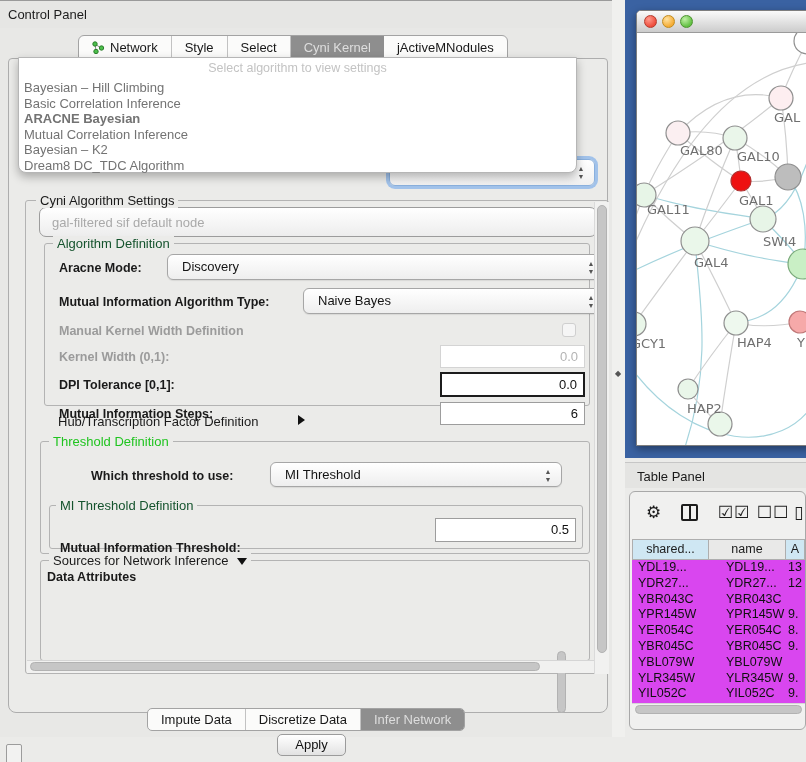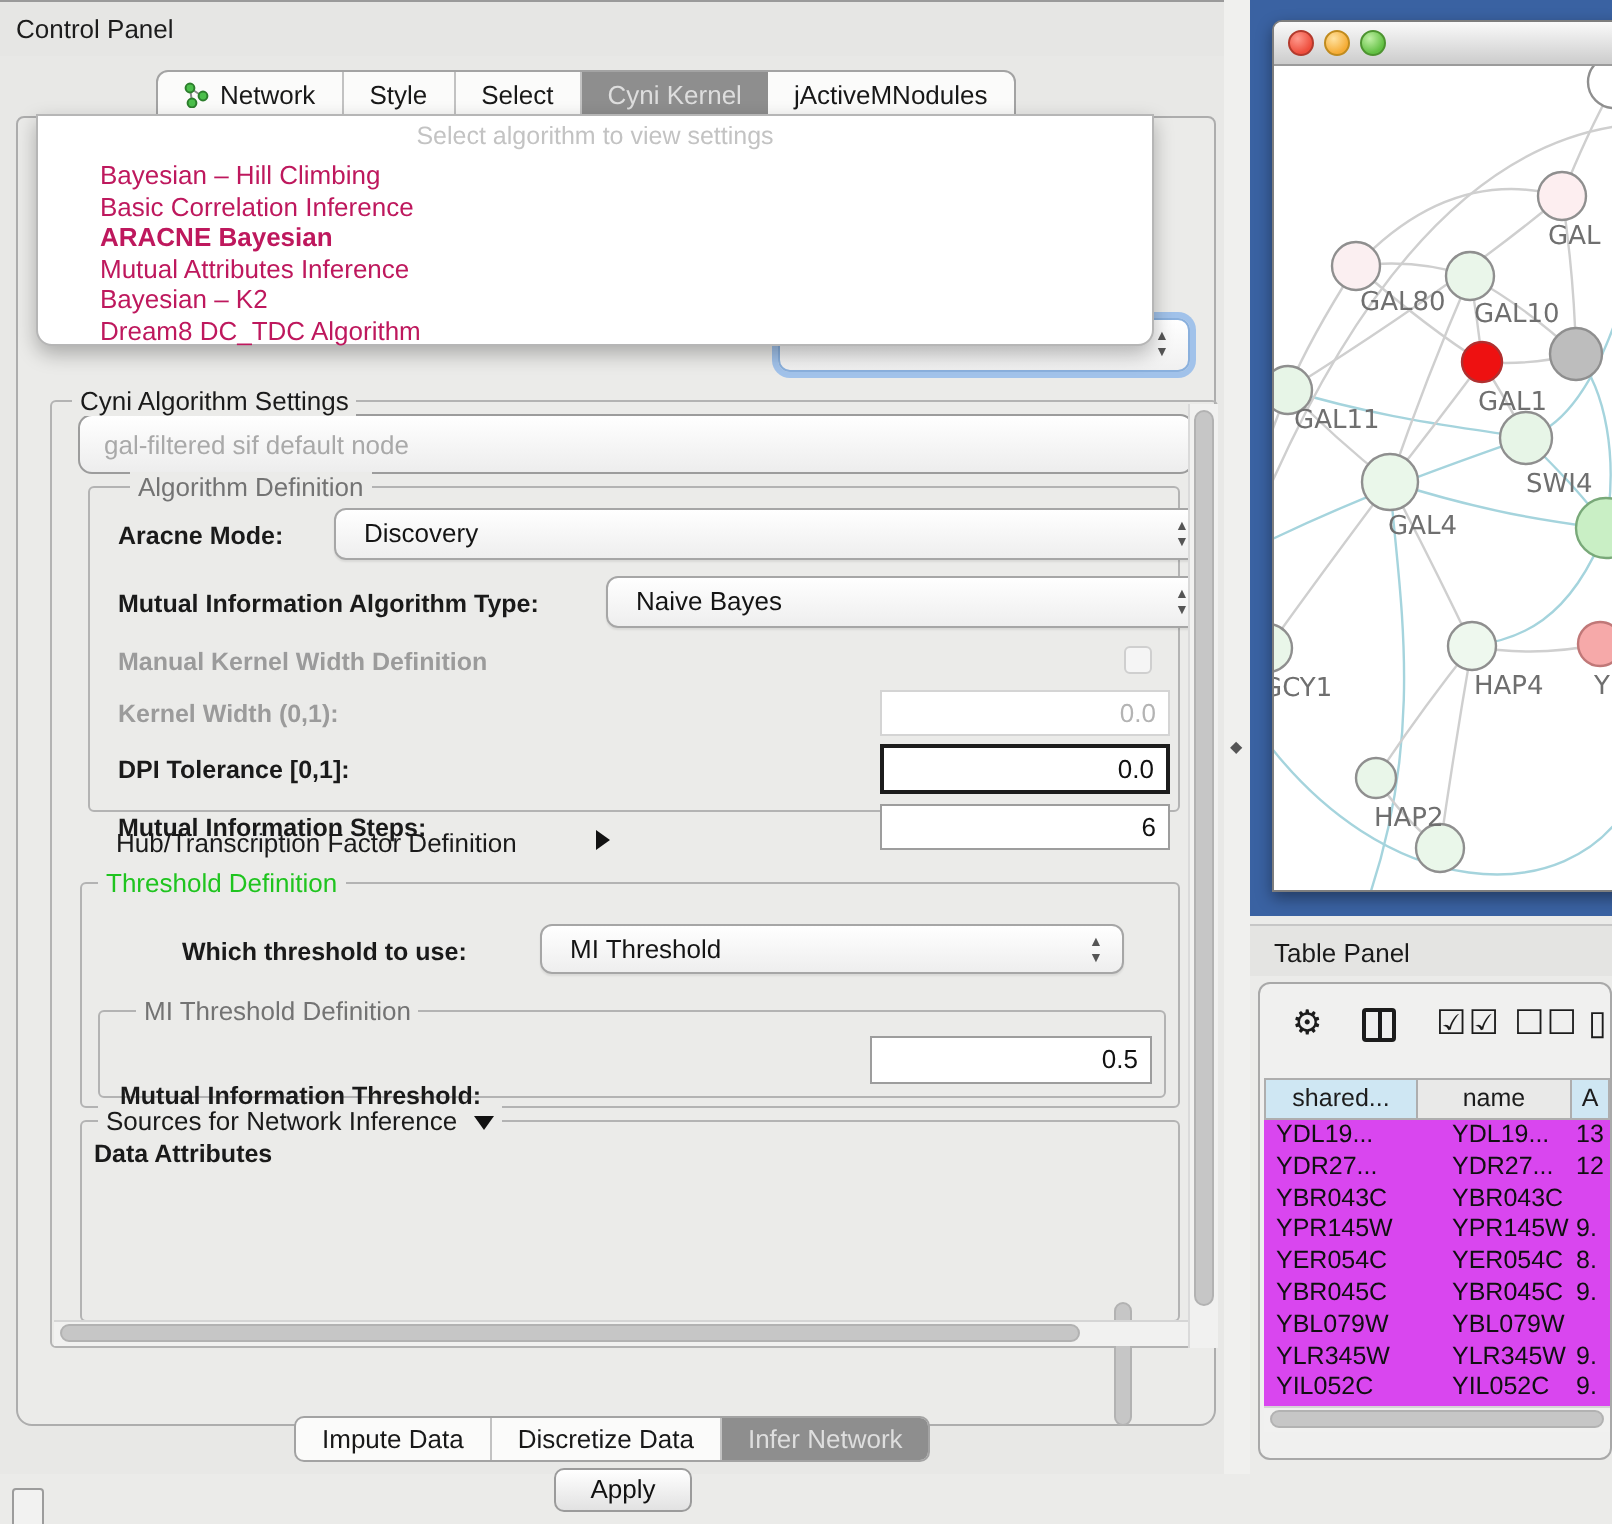--- a/index.html
+++ b/index.html
@@ -27,21 +27,21 @@
   
   .frag-combo-a { position:absolute; left:380px; top:100px; width:206px; height:27px; border:1px solid #8ab0dd; border-radius:6px;
      background:linear-gradient(#ffffff,#f0f0f0); box-shadow:0 0 0 3px rgba(100,160,235,.55); }
   .frag-combo-b { position:absolute; left:30px; top:148px; width:558px; height:30px; border:1px solid #9c9c9c; border-radius:7px;
      background:linear-gradient(#ffffff,#ededed); font-size:13px; color:#a9a9a9; line-height:30px; padding-left:12px; }
   .spin { position:absolute; right:8px; top:5px; width:10px; height:16px; font-size:7px; line-height:8px; color:#555; text-align:center; }
 
   
   .group { position:absolute; border:1px solid #b3b3b3; border-radius:3px; }
   .legend { position:absolute; top:-8px; font-size:13px; background:#ebebe9; padding:0 4px; white-space:nowrap; }
-  .legend.blue { color:#737373;margin-left:12px; }
+  .legend.blue { color:#14532d; }
   .legend.green { color:#1fc41f; }
   .legend.dark { color:#1a1a1a; }
 
   .lbl { position:absolute; font-size:12.5px; font-weight:bold; color:#1a1a1a; white-space:nowrap; }
   .lbl.dis { color:#9b9b9b; }
   .plain { font-weight:normal; font-size:13px; }
 
   .combo { position:absolute; height:26px; border:1px solid #a6a6a6; border-radius:6px; background:linear-gradient(#ffffff,#eeeeee);
      font-size:13px; color:#141414; line-height:24px; padding-left:14px; box-shadow:0 1px 1px rgba(0,0,0,.08);margin-left:20px; }
 
@@ -60,21 +60,21 @@
   .sb-track-h { position:absolute; background:#f1f1f0; border-top:1px solid #d5d5d5; }
   .sb-thumb { position:absolute; background:#c6c6c6; border-radius:5px; border:1px solid #b2b2b2; }
 
   .apply-btn { position:absolute; left:268px; top:675px; width:69px; height:22px; border:1px solid #9b9b9b; border-radius:5px;
      background:linear-gradient(#ffffff,#e2e2e2); font-size:13px; color:#111; text-align:center; line-height:20px; }
 
   
   .popup { position:absolute; left:18px; top:57px; width:559px; height:116px; background:#fff; border:1px solid #b6b6b6;
      border-radius:0 0 8px 8px; box-shadow:0 4px 10px rgba(0,0,0,.28); z-index:30; }
   .popup-prompt { position:absolute; left:0; top:3px; width:100%; text-align:center; font-size:12.5px; color:#c3c3c3; }
-  .pitem { position:absolute; left:4px; width:550px; height:15.5px; font-size:13px; color:#be185d; line-height:15.5px; padding-left:1px; white-space:nowrap;margin-left:26px; }
+  .pitem { position:absolute; left:4px; width:550px; height:15.5px; font-size:13px; color:#737373; line-height:15.5px; padding-left:1px; white-space:nowrap; }
   .pitem.sel { font-weight:bold; }
 
   
   .divider { position:absolute; left:612px; top:0; width:13px; height:737px; background:#f0f0ee; }
   .div-arrow { position:absolute; left:615px; top:369px; font-size:8px; color:#555; }
 
   
   .net-panel { position:absolute; left:625px; top:0; width:181px; height:458px; background:#3a62a2; }
   .net-window { position:absolute; left:11px; top:10px; width:180px; height:436px; background:#fff; border:1px solid #7e7e7e;
      border-radius:5px 5px 0 0; box-shadow:0 3px 8px rgba(0,0,0,.4); overflow:hidden; }
@@ -234,21 +234,21 @@
         </span>
       </div>
   </div>
 
   <div class="popup">
     <div class="popup-prompt">Select algorithm to view settings</div>
     <div id="popup-items">
         <div class="pitem" style="top: 22px;">Bayesian – Hill Climbing</div>
         <div class="pitem" style="top: 37.5px;">Basic Correlation Inference</div>
         <div class="pitem sel" style="top: 53px;">ARACNE Bayesian</div>
-        <div class="pitem" style="top: 68.5px;">Mutual Attributes Inference</div>
+        <div class="pitem" style="top: 68.5px;">Mutual Correlation Inference</div>
         <div class="pitem" style="top: 84px;">Bayesian – K2</div>
         <div class="pitem" style="top: 99.5px;">Dream8 DC_TDC Algorithm</div>
       </div>
   </div>
 
   <div class="divider"></div>
   <span class="div-arrow">◆</span>
 
   <div class="net-panel">
     <div class="net-window">

